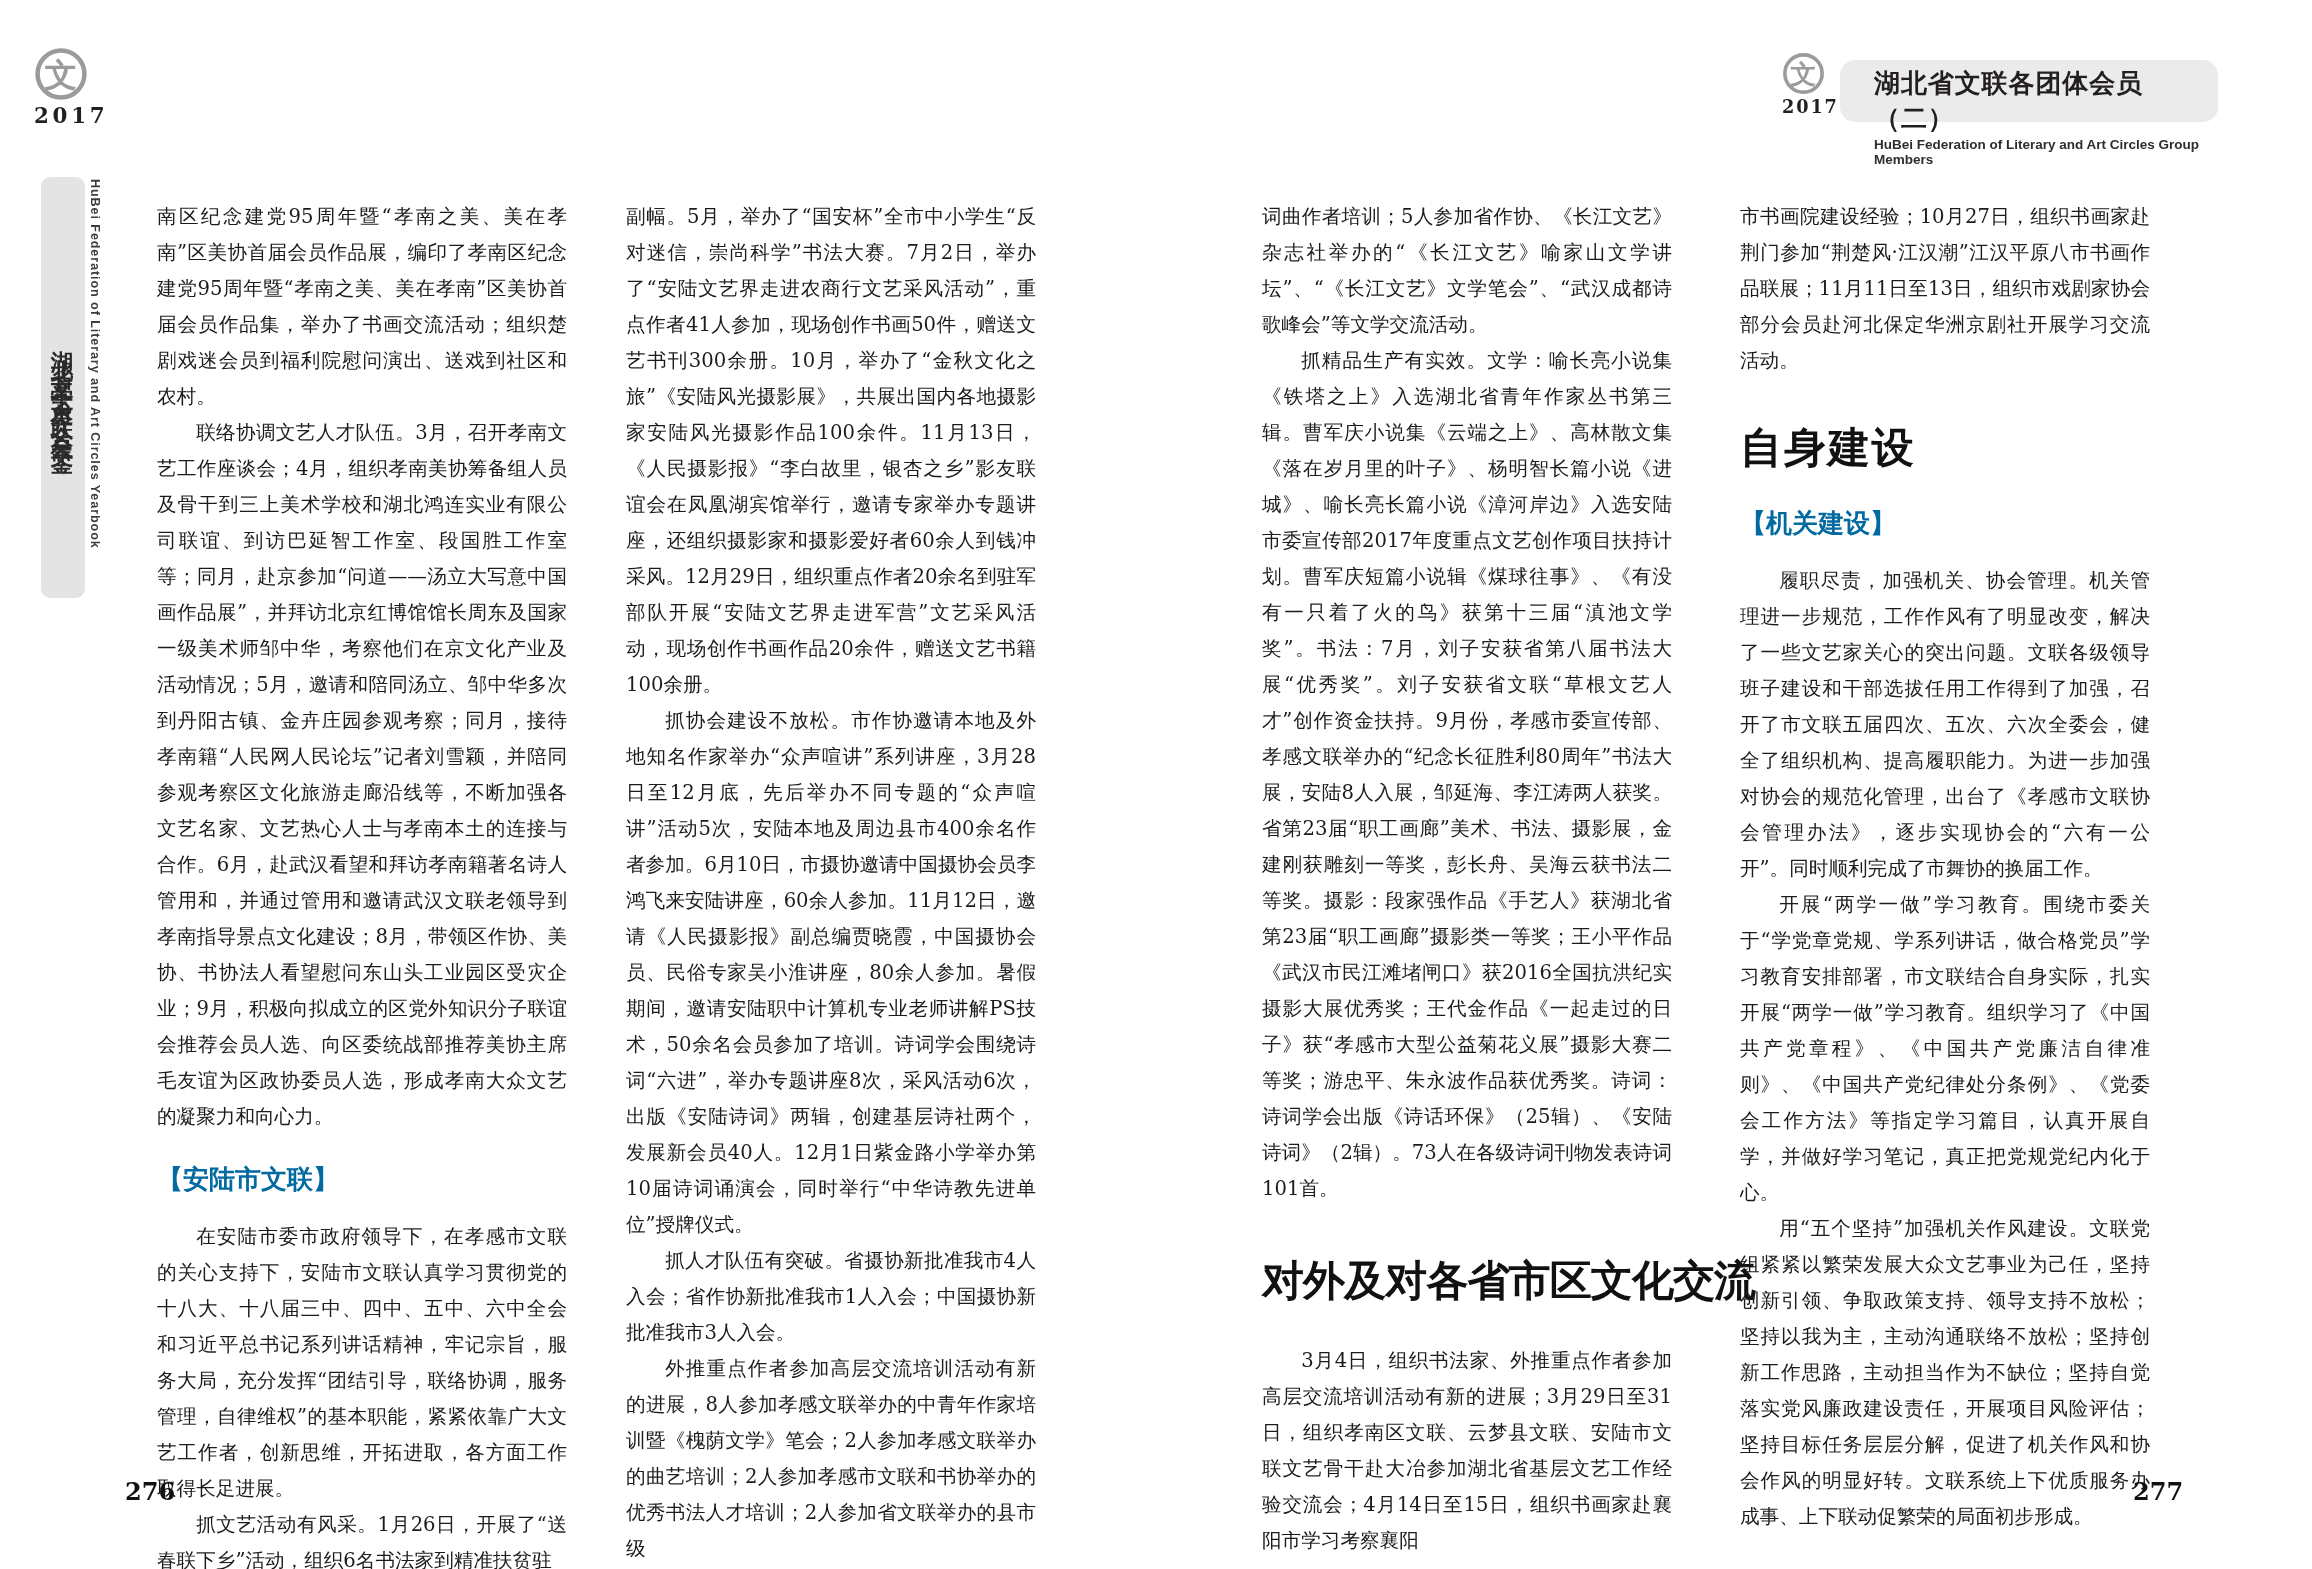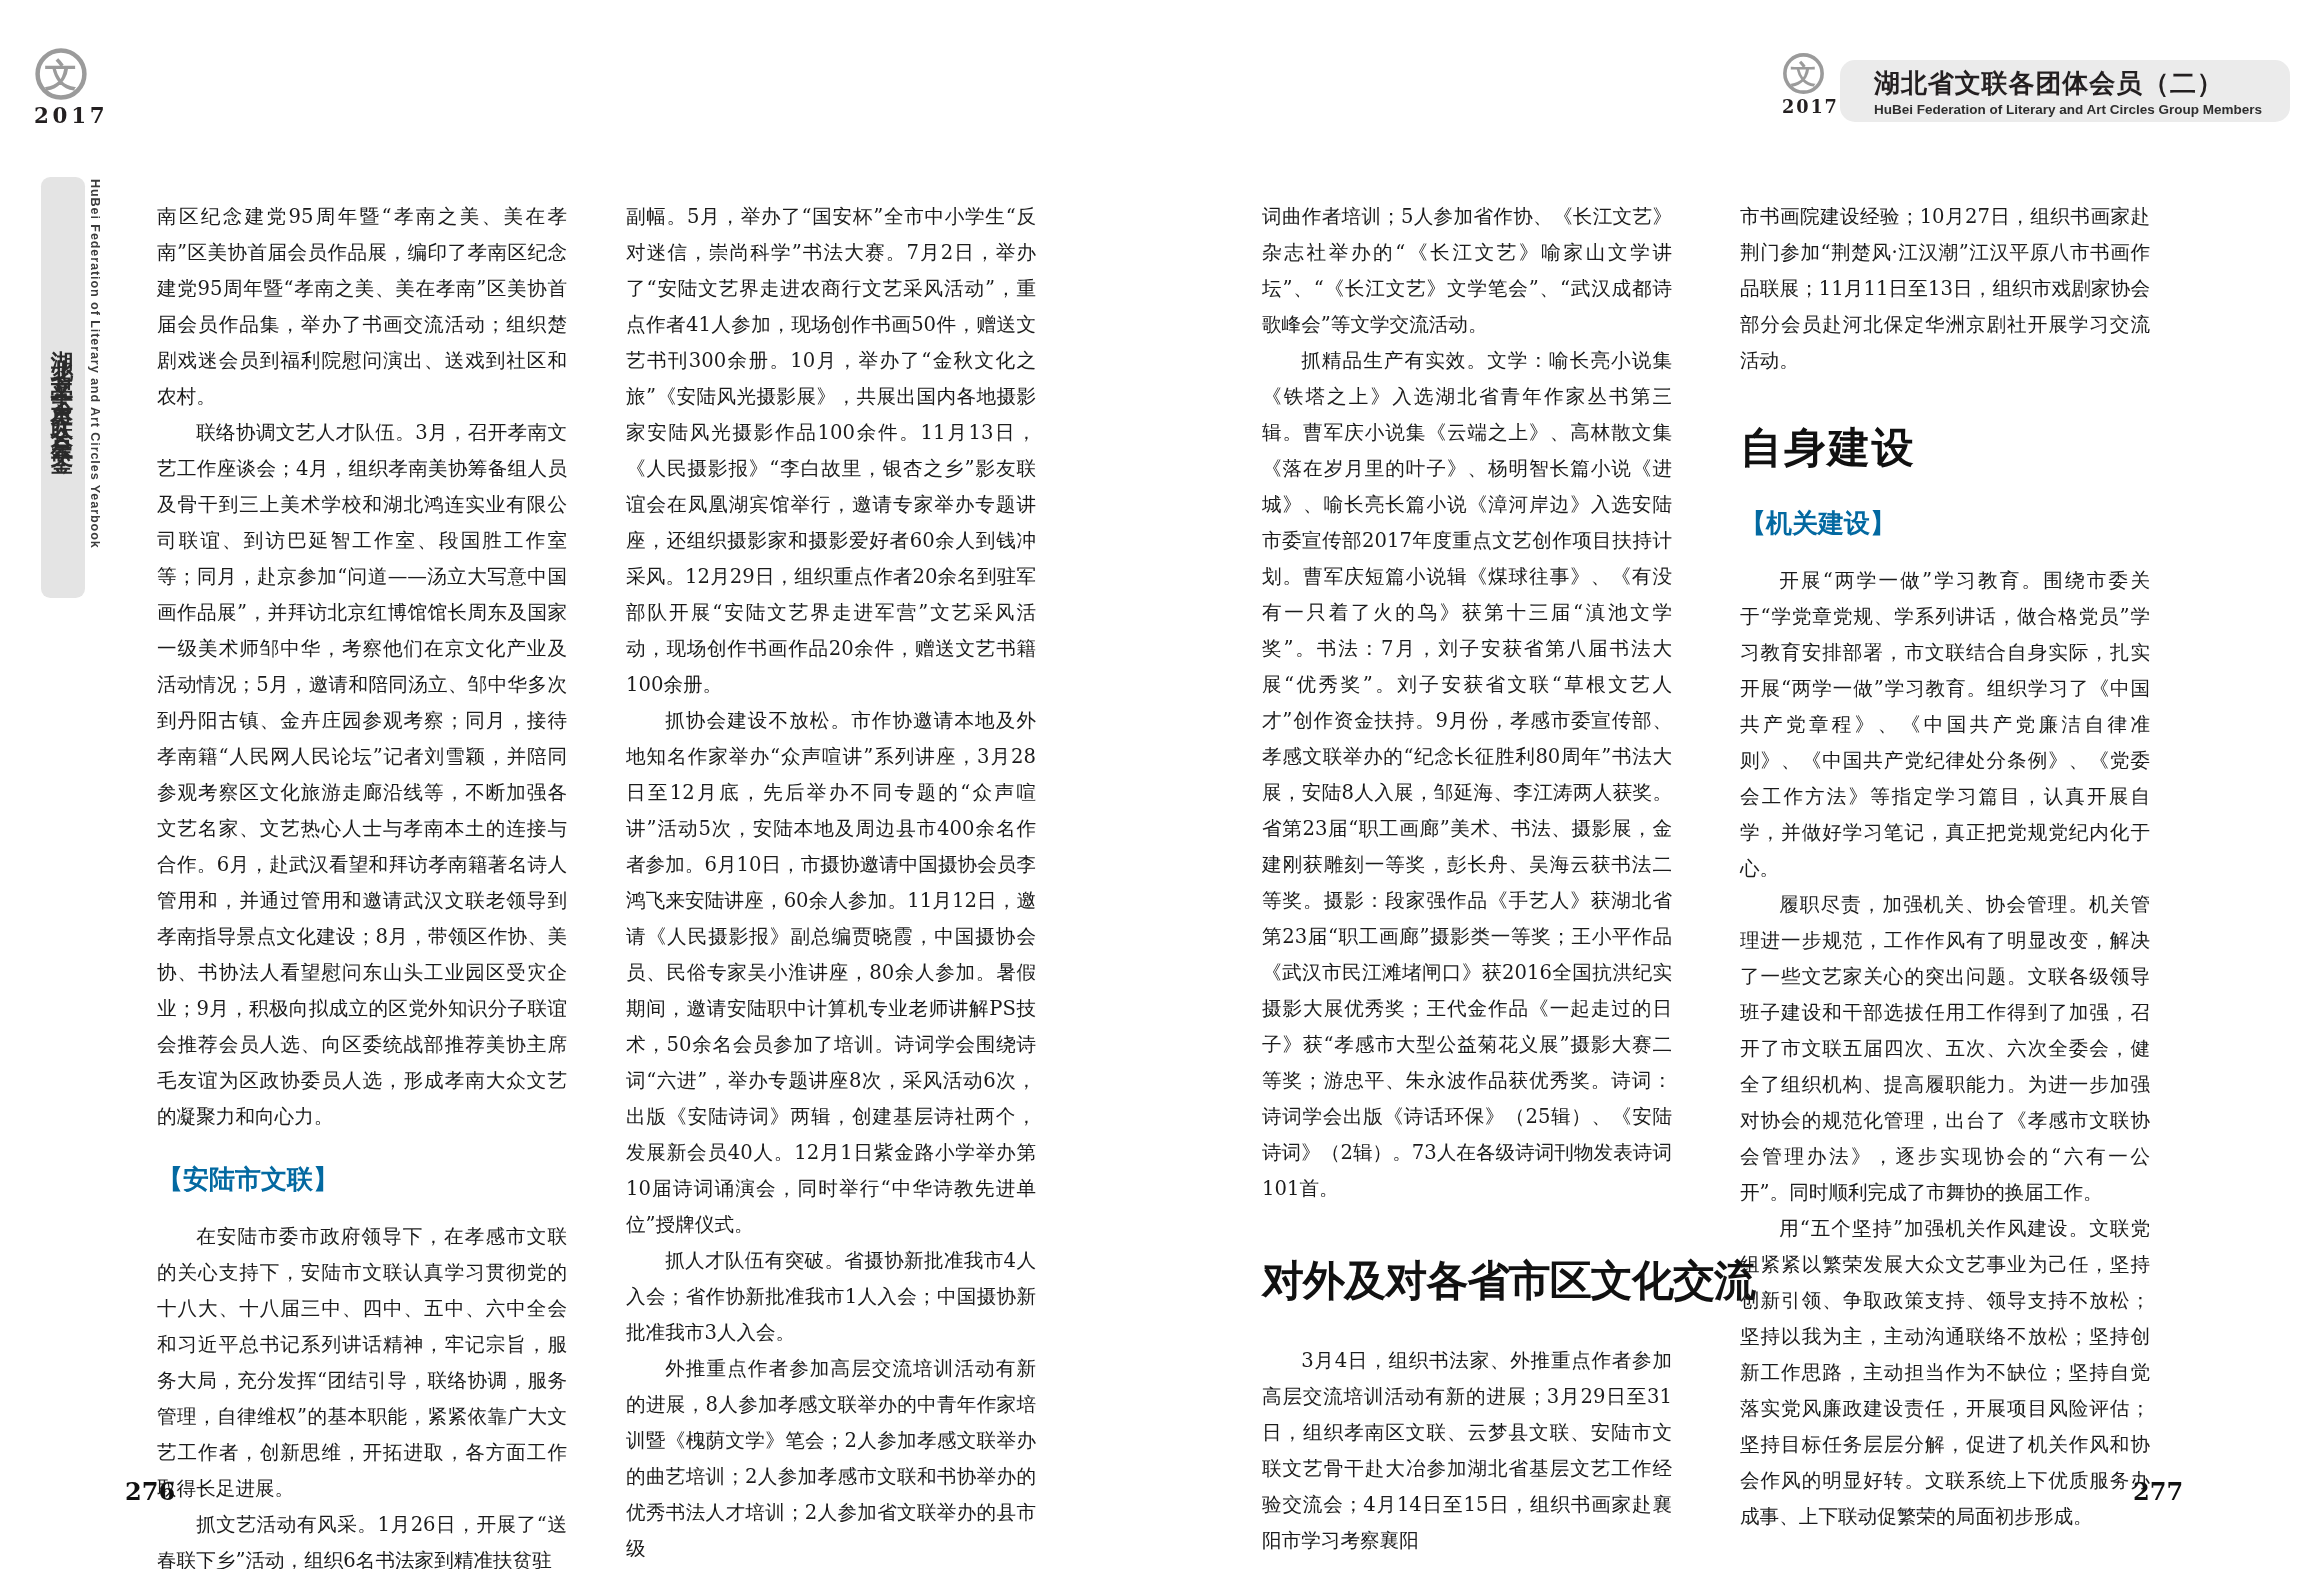--- a/index.html
+++ b/index.html
@@ -30,21 +30,21 @@
   .ven{
     position:absolute;left:88px;top:179px;height:421px;
     writing-mode:vertical-rl;
     font-family:"Liberation Sans","DejaVu Sans",sans-serif;
     font-size:12.6px;font-weight:bold;color:#3c3c3c;letter-spacing:0.9px;
   }
   
   #right-logo{left:1782px;top:52px;width:43px;}
   #right-logo .logo-year{font-size:17.7px;letter-spacing:1.9px;margin-top:0.9px;}
   .hbar{
-    position:absolute;left:1840px;top:60px;width:450px;height:62px;
+    position:absolute;left:1840px;top:60px;width:378px;height:62px;
     background:#ebebeb;border-radius:15px;
     padding:5.6px 0 0 34px;box-sizing:border-box;
   }
   .hbar .t-cn{
     font-size:26px;font-weight:bold;color:#231f20;
     font-family:"DejaVu Serif","Liberation Serif",serif;letter-spacing:0.9px;
   }
   .hbar .t-en{
     font-size:13.5px;font-weight:bold;color:#2e2e2e;margin-top:1.9px;
     font-family:"Liberation Sans","DejaVu Sans",sans-serif;
@@ -132,20 +132,20 @@
   <p class="cont">词曲作者培训；5人参加省作协、《长江文艺》杂志社举办的“《长江文艺》喻家山文学讲坛”、“《长江文艺》文学笔会”、“武汉成都诗歌峰会”等文学交流活动。</p>
   <p class="para">抓精品生产有实效。文学：喻长亮小说集《铁塔之上》入选湖北省青年作家丛书第三辑。曹军庆小说集《云端之上》、高林散文集《落在岁月里的叶子》、杨明智长篇小说《进城》、喻长亮长篇小说《漳河岸边》入选安陆市委宣传部2017年度重点文艺创作项目扶持计划。曹军庆短篇小说辑《煤球往事》、《有没有一只着了火的鸟》获第十三届“滇池文学奖”。书法：7月，刘子安获省第八届书法大展“优秀奖”。刘子安获省文联“草根文艺人才”创作资金扶持。9月份，孝感市委宣传部、孝感文联举办的“纪念长征胜利80周年”书法大展，安陆8人入展，邹延海、李江涛两人获奖。省第23届“职工画廊”美术、书法、摄影展，金建刚获雕刻一等奖，彭长舟、吴海云获书法二等奖。摄影：段家强作品《手艺人》获湖北省第23届“职工画廊”摄影类一等奖；王小平作品《武汉市民江滩堵闸口》获2016全国抗洪纪实摄影大展优秀奖；王代金作品《一起走过的日子》获“孝感市大型公益菊花义展”摄影大赛二等奖；游忠平、朱永波作品获优秀奖。诗词：诗词学会出版《诗话环保》（25辑）、《安陆诗词》（2辑）。73人在各级诗词刊物发表诗词101首。</p>
   <h2 class="big">对外及对各省市区文化交流</h2>
   <p class="para">3月4日，组织书法家、外推重点作者参加高层交流培训活动有新的进展；3月29日至31日，组织孝南区文联、云梦县文联、安陆市文联文艺骨干赴大冶参加湖北省基层文艺工作经验交流会；4月14日至15日，组织书画家赴襄阳市学习考察襄阳</p>
 </div>
 
 <div class="col" id="col4">
   <p class="cont">市书画院建设经验；10月27日，组织书画家赴荆门参加“荆楚风·江汉潮”江汉平原八市书画作品联展；11月11日至13日，组织市戏剧家协会部分会员赴河北保定华洲京剧社开展学习交流活动。</p>
   <h2 class="big center">自身建设</h2>
   <h3 class="entry">【机关建设】</h3>
+  <p class="para">履职尽责，加强机关、协会管理。机关管理进一步规范，工作作风有了明显改变，解决了一些文艺家关心的突出问题。文联各级领导班子建设和干部选拔任用工作得到了加强，召开了市文联五届四次、五次、六次全委会，健全了组织机构、提高履职能力。为进一步加强对协会的规范化管理，出台了《孝感市文联协会管理办法》，逐步实现协会的“六有一公开”。同时顺利完成了市舞协的换届工作。</p>
   <p class="para">开展“两学一做”学习教育。围绕市委关于“学党章党规、学系列讲话，做合格党员”学习教育安排部署，市文联结合自身实际，扎实开展“两学一做”学习教育。组织学习了《中国共产党章程》、《中国共产党廉洁自律准则》、《中国共产党纪律处分条例》、《党委会工作方法》等指定学习篇目，认真开展自学，并做好学习笔记，真正把党规党纪内化于心。</p>
-  <p class="para">履职尽责，加强机关、协会管理。机关管理进一步规范，工作作风有了明显改变，解决了一些文艺家关心的突出问题。文联各级领导班子建设和干部选拔任用工作得到了加强，召开了市文联五届四次、五次、六次全委会，健全了组织机构、提高履职能力。为进一步加强对协会的规范化管理，出台了《孝感市文联协会管理办法》，逐步实现协会的“六有一公开”。同时顺利完成了市舞协的换届工作。</p>
   <p class="para">用“五个坚持”加强机关作风建设。文联党组紧紧以繁荣发展大众文艺事业为己任，坚持创新引领、争取政策支持、领导支持不放松；坚持以我为主，主动沟通联络不放松；坚持创新工作思路，主动担当作为不缺位；坚持自觉落实党风廉政建设责任，开展项目风险评估；坚持目标任务层层分解，促进了机关作风和协会作风的明显好转。文联系统上下优质服务办成事、上下联动促繁荣的局面初步形成。</p>
 </div>
 
 <div class="pagenum" id="pn-left">276</div>
 <div class="pagenum" id="pn-right">277</div>
 
 
 </body></html>

